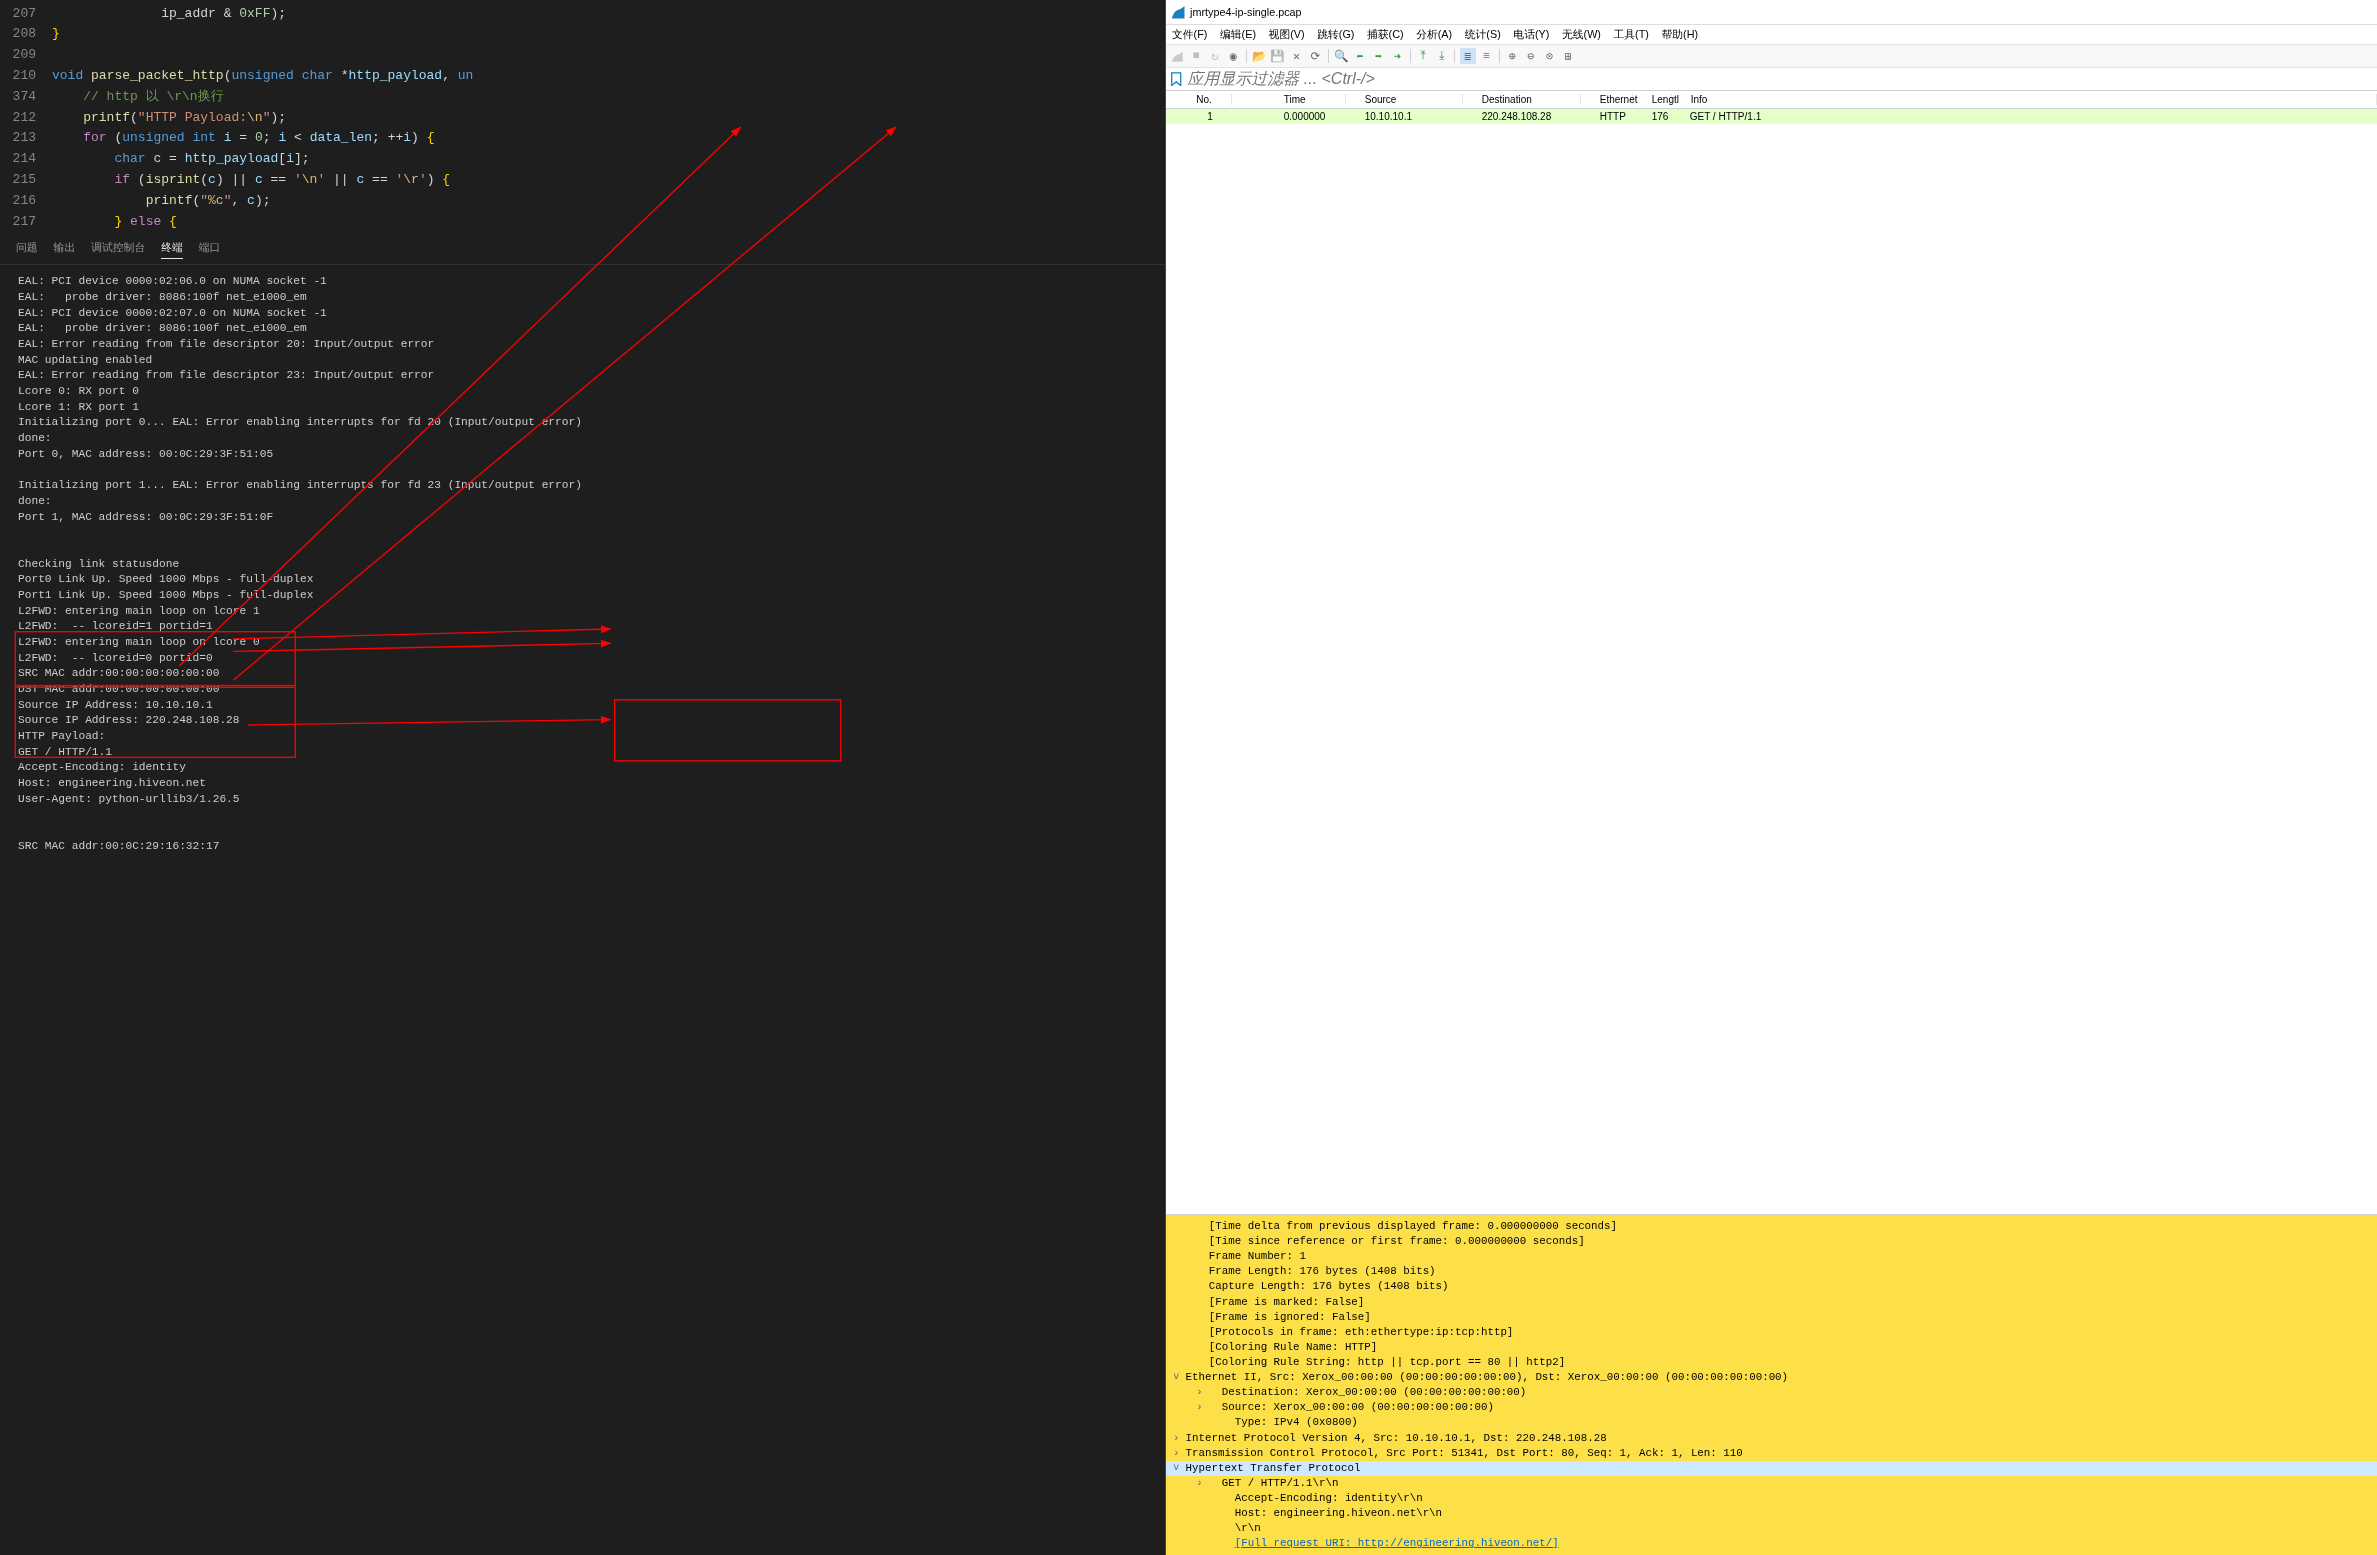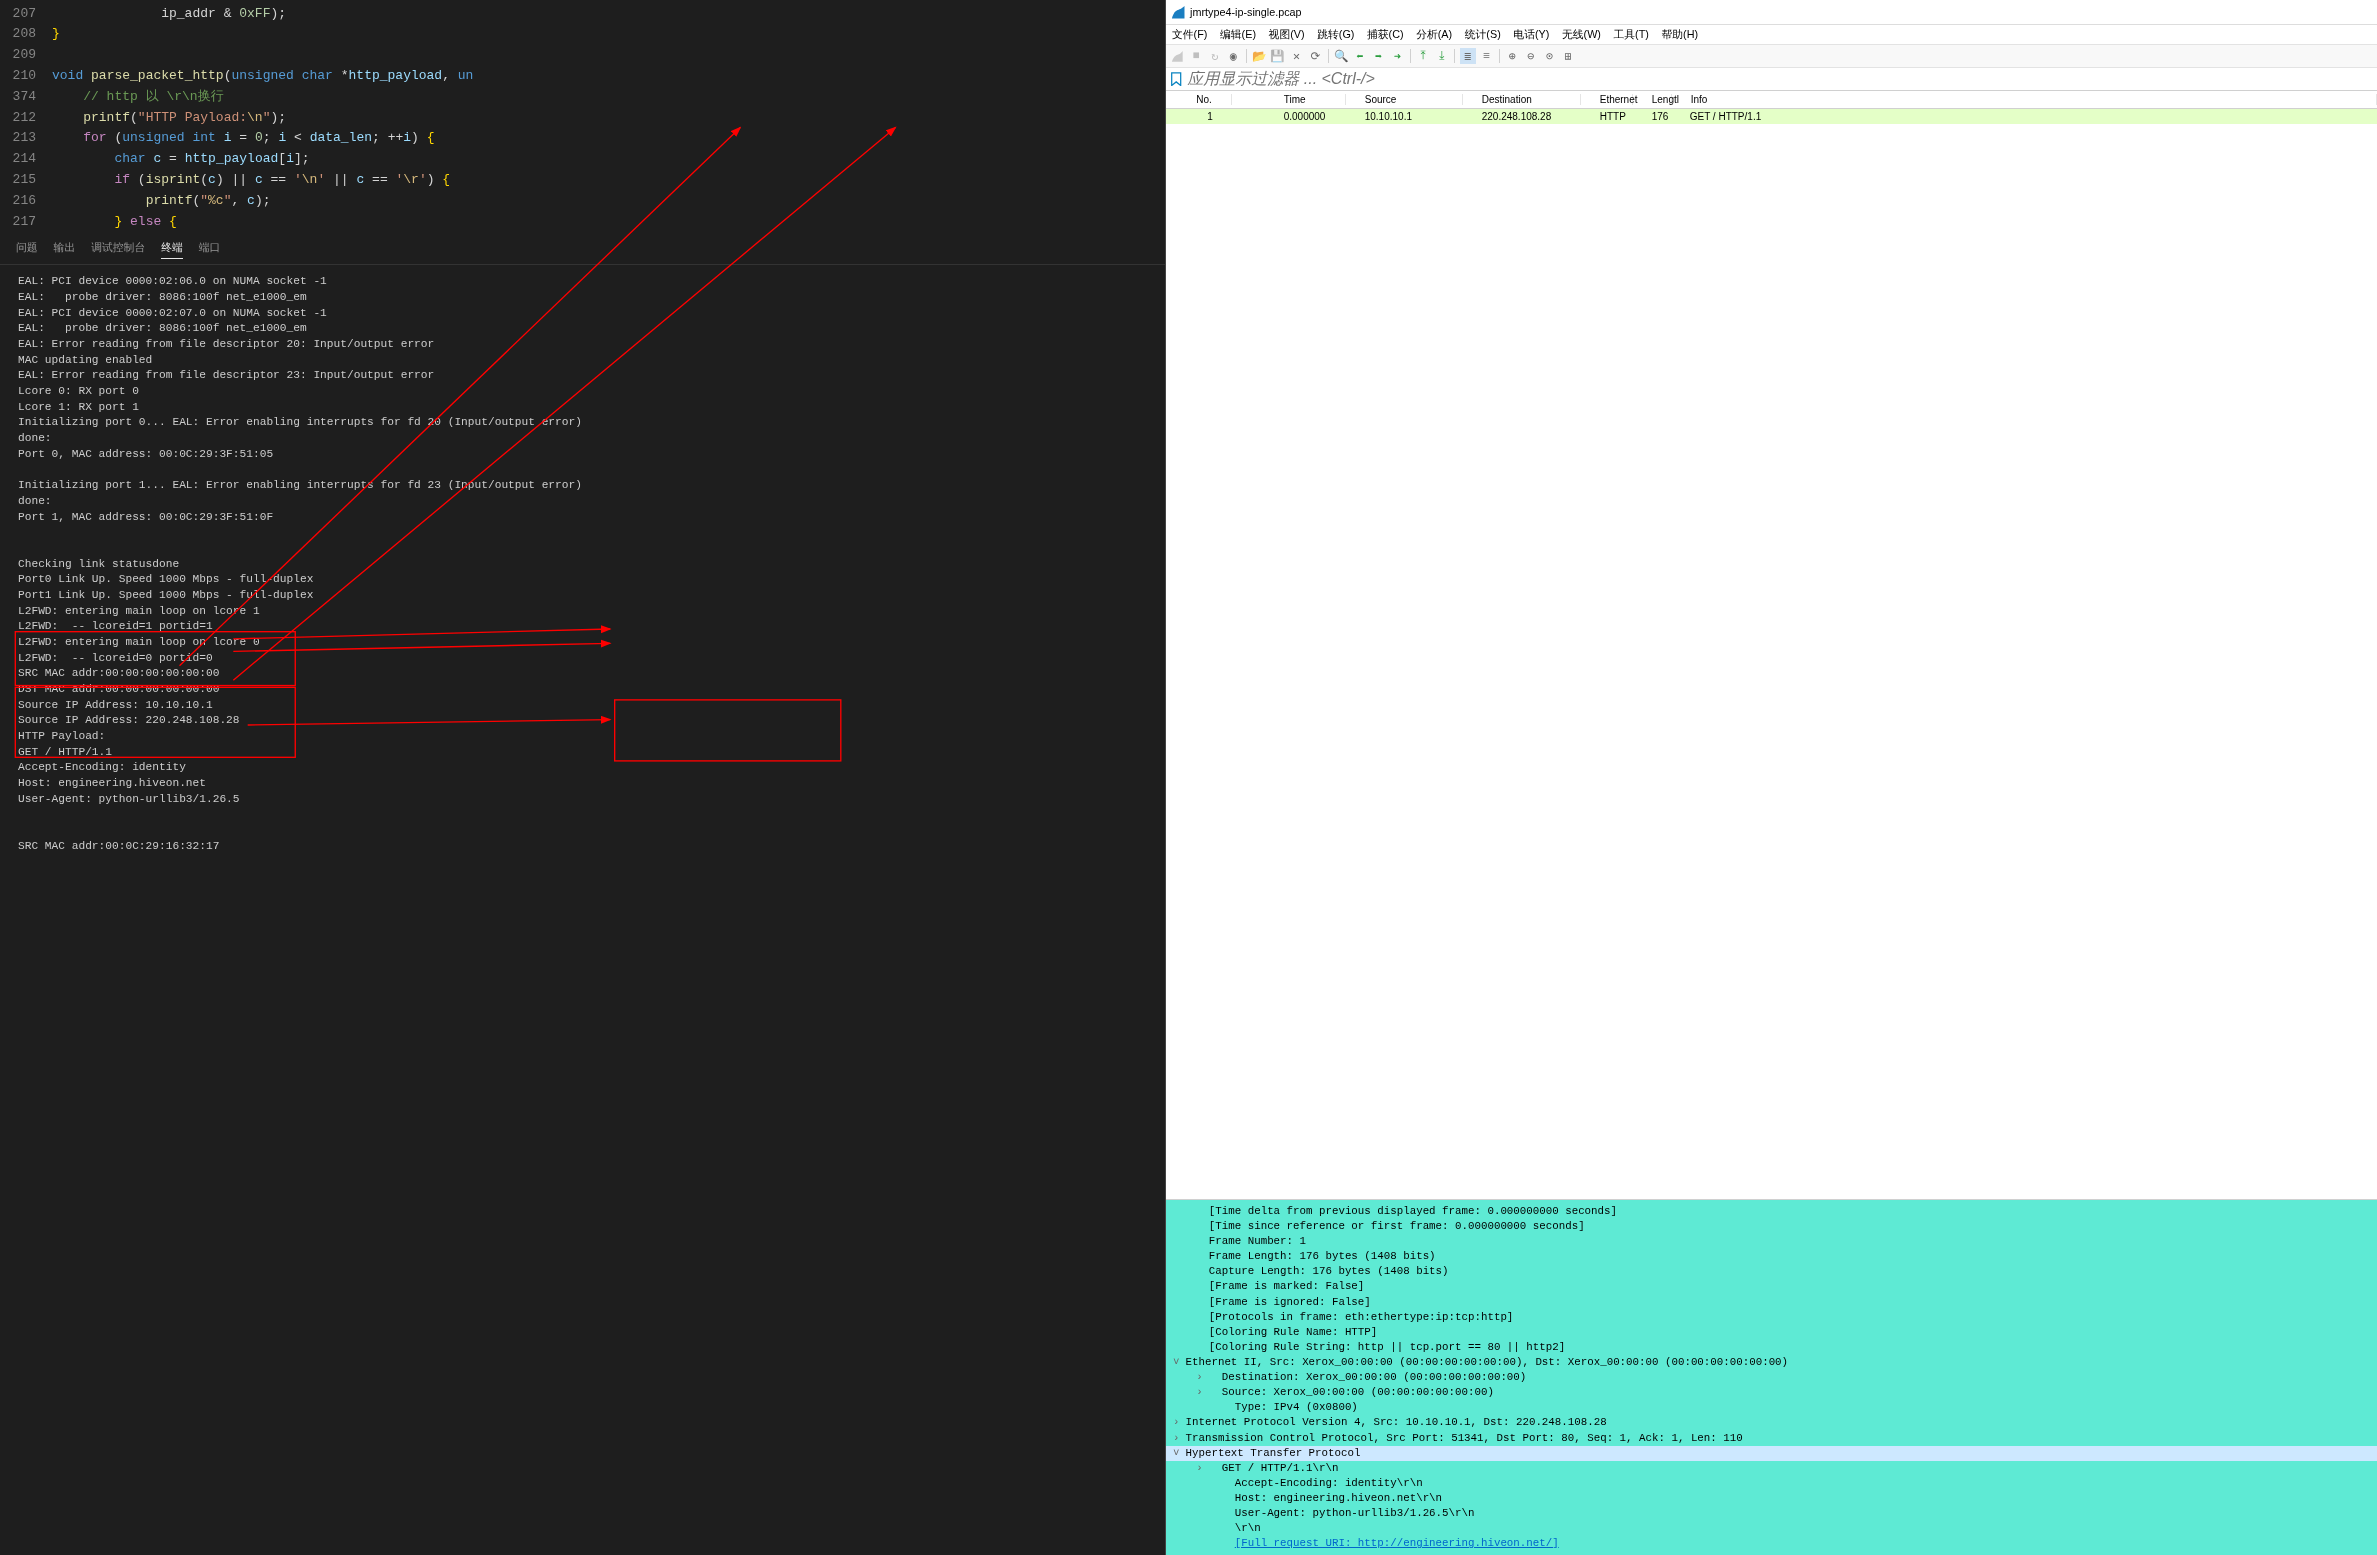--- a/index.html
+++ b/index.html
@@ -41,21 +41,21 @@
 .ws-filter-icon { width: 14.4px; height: 14.4px; color: #0a84c1; margin-right: 3.6px; }
 .ws-filter input { border: none; outline: none; flex: 1; font-size: 16px; font-family: "Microsoft YaHei", Tahoma, sans-serif; font-style: italic; }
 
 .packet-table { font-family: Tahoma, "Microsoft YaHei", sans-serif; font-size: 10px; }
 .pt-header { display: flex; background: #fff; border-bottom: 0.9px solid #d0d0d0; height: 18px; align-items: center; }
 .pt-col { padding: 0 19px; border-right: 0.9px solid #e5e5e5; }
 .pt-row { display: flex; height: 15.3px; align-items: center; background: #e4ffc7; }
 .pt-row .pt-col { border-right: none; }
 .packet-blank { flex: 1; background: #fff; }
 
-.detail-pane { background: #5eead4; border-top: 0.9px solid #d0d0d0; font-family: Consolas, "Courier New", monospace; font-size: 10.8px; line-height: 1.4; padding: 3.6px 0; overflow: auto; }
+.detail-pane { background: #fde047; border-top: 0.9px solid #d0d0d0; font-family: Consolas, "Courier New", monospace; font-size: 10.8px; line-height: 1.4; padding: 3.6px 0; overflow: auto; }
 .detail-line { white-space: pre; padding: 0 7.2px; }
 .detail-line.indent1 { padding-left: 30.5px; }
 .detail-line.indent2 { padding-left: 30.5px; }
 .detail-line.hlrow { background: #cde8ff; }
 .detail-line .link { color: #0066cc; text-decoration: underline; }
 .tree-tog { display: inline-block; width: 12.6px; color: #666; cursor: pointer; }
 
 .annotations { position: absolute; top: 0; left: 0; width: 100%; height: 100%; pointer-events: none; z-index: 50; }
 
 
@@ -266,21 +266,20 @@
         <div class="detail-line"><span class="tree-tog">˅</span>Ethernet II, Src: Xerox_00:00:00 (00:00:00:00:00:00), Dst: Xerox_00:00:00 (00:00:00:00:00:00)</div>
         <div class="detail-line indent2"><span class="tree-tog">›</span>  Destination: Xerox_00:00:00 (00:00:00:00:00:00)</div>
         <div class="detail-line indent2"><span class="tree-tog">›</span>  Source: Xerox_00:00:00 (00:00:00:00:00:00)</div>
         <div class="detail-line indent2"><span class="tree-tog"></span>    Type: IPv4 (0x0800)</div>
         <div class="detail-line"><span class="tree-tog">›</span>Internet Protocol Version 4, Src: 10.10.10.1, Dst: 220.248.108.28</div>
         <div class="detail-line"><span class="tree-tog">›</span>Transmission Control Protocol, Src Port: 51341, Dst Port: 80, Seq: 1, Ack: 1, Len: 110</div>
         <div class="detail-line hlrow"><span class="tree-tog">˅</span>Hypertext Transfer Protocol</div>
         <div class="detail-line indent2"><span class="tree-tog">›</span>  GET / HTTP/1.1\r\n</div>
         <div class="detail-line indent2"><span class="tree-tog"></span>    Accept-Encoding: identity\r\n</div>
         <div class="detail-line indent2"><span class="tree-tog"></span>    Host: engineering.hiveon.net\r\n</div>
-        <div class="detail-line indent2"><span class="tree-tog"></span>    User-Agent: python-urllib3/1.26.5\r\n</div>
         <div class="detail-line indent2"><span class="tree-tog"></span>    \r\n</div>
         <div class="detail-line indent2"><span class="tree-tog"></span>    <span class="link">[Full request URI: http://engineering.hiveon.net/]</span></div>
       </div>
   </div>
 
   <svg class="annotations" viewBox="0 0 2649 1733" width="2377" height="1555">
     <defs>
         <marker id="ah" markerWidth="8" markerHeight="8" refX="7" refY="3" orient="auto">
           <path d="M0,0 L8,3 L0,6 Z" fill="red"></path>
         </marker>

